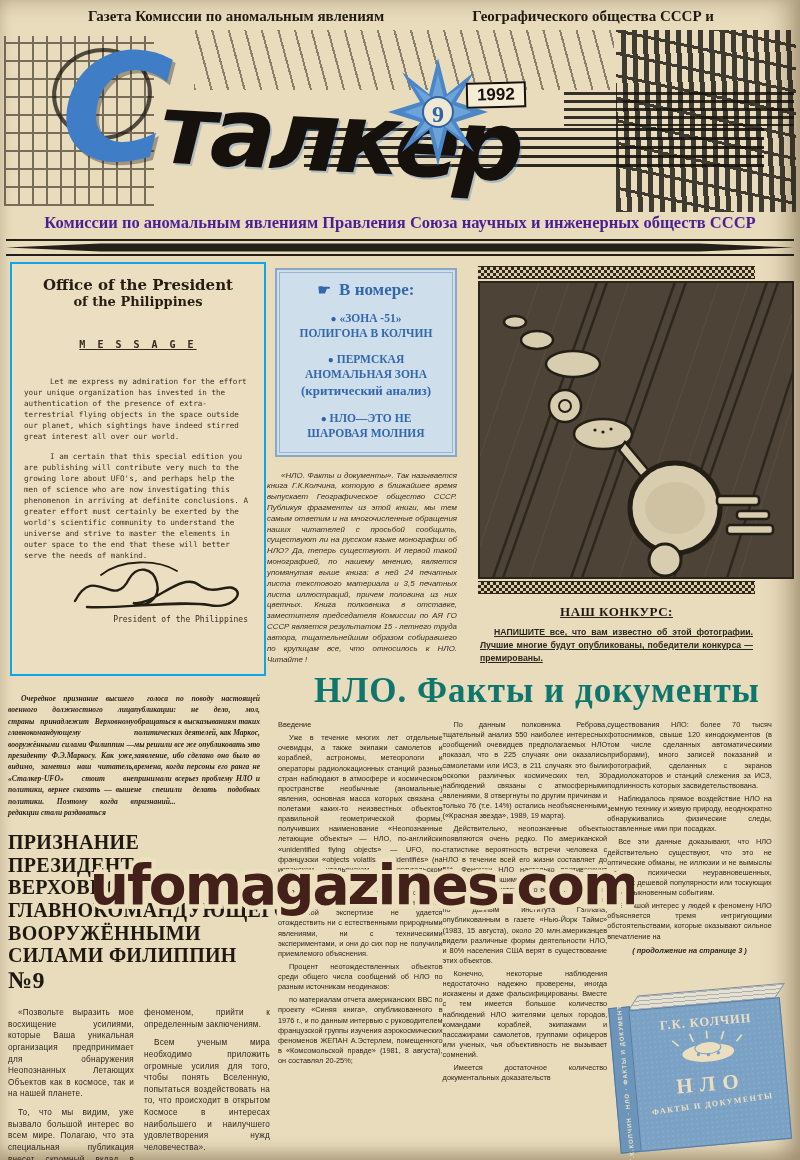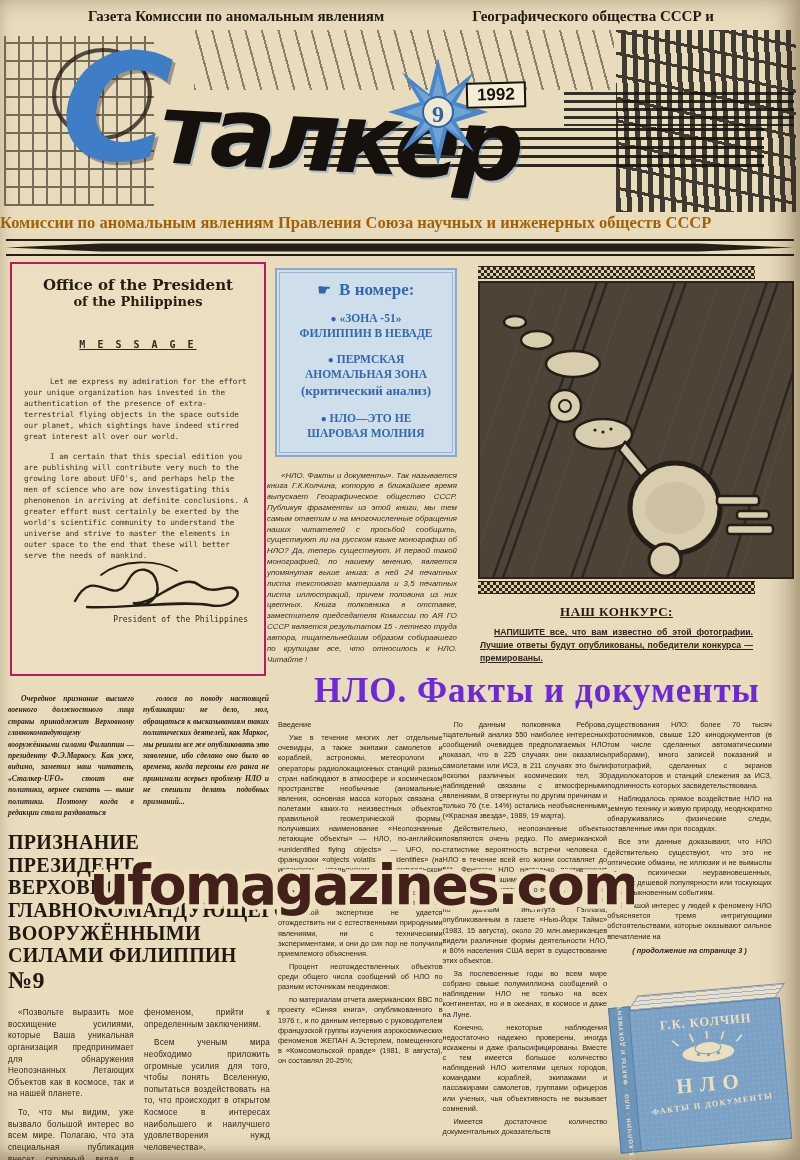--- a/index.html
+++ b/index.html
@@ -27,27 +27,27 @@
           background:repeating-linear-gradient(180deg,#16120d 0 3px,transparent 3px 8px);}
   .logo{position:absolute;left:56px;top:8px;transform:rotate(3deg);white-space:nowrap;
         font-family:"DejaVu Sans",sans-serif;font-style:italic;font-weight:bold;line-height:158px;}
   .logo .c{font-size:150px;color:#3f7ec6;letter-spacing:-10px;text-shadow:3px 3px 0 rgba(23,18,13,.35);}
   .logo .mid{font-size:97px;color:#16110c;letter-spacing:-6px;text-shadow:2px 2px 0 rgba(63,126,198,.35);}
   .star{position:absolute;left:382px;top:26px;width:104px;height:112px;}
   .issue-num{position:absolute;left:382px;top:26px;width:104px;height:112px;display:flex;align-items:center;justify-content:center;
              font-family:"Liberation Serif",serif;font-weight:bold;font-size:24px;color:#2e63a8;padding-top:2px;}
   .yearbox{position:absolute;left:462px;top:52px;background:#f4ecd4;border:2px solid #15110c;padding:1px 9px;
            font-family:"Liberation Sans",sans-serif;font-weight:bold;font-size:17px;color:#15110c;transform:rotate(-1.5deg);}
-  .subtitle{position:absolute;left:0;right:0;top:213px;
-            font-family:"Liberation Serif",serif;font-weight:bold;font-size:16.5px;color:#a16207;}
+  .subtitle{position:absolute;left:0;right:0;top:213px;text-align:center;
+            font-family:"Liberation Serif",serif;font-weight:bold;font-size:16.5px;color:#4c1d95;}
   .rule-wrap{position:absolute;left:6px;right:6px;top:237px;}
   .rule-thin{height:2px;background:#241f17;margin:2px 0;}
   .rule-lens{height:9px;background:#241f17;clip-path:polygon(0 50%,12% 6%,88% 6%,100% 50%,88% 94%,12% 94%);}
   
-  .letter{position:absolute;left:10px;top:262px;width:256px;height:414px;border:2px solid #be185d;
+  .letter{position:absolute;left:10px;top:262px;width:256px;height:414px;border:2px solid #0ea5e9;
           background:#ecdfc1;padding:12px 12px 8px;box-sizing:border-box;}
   .bl1{font-family:"DejaVu Serif",serif;font-weight:bold;font-size:15px;text-align:center;color:#241d14;}
   .bl2{font-family:"DejaVu Serif",serif;font-weight:bold;font-size:13px;text-align:center;color:#241d14;}
   .msg-head{margin-top:30px;text-align:center;font-family:"DejaVu Sans Mono",monospace;font-weight:bold;
             font-size:10px;letter-spacing:3px;text-decoration:underline;color:#33291f;}
   .letter p{font-family:"DejaVu Sans Mono",monospace;font-size:7.6px;line-height:1.45;color:#3a3026;
             text-indent:26px;margin:9px 0 0;}
   .letter p.first{margin-top:26px;}
   .sigblock{position:relative;height:52px;margin-top:2px;}
   .sig-svg{position:absolute;right:6px;top:-6px;}
@@ -69,33 +69,33 @@
   .checker{height:11px;border-top:1px solid #2c2419;border-bottom:1px solid #2c2419;
            background:repeating-conic-gradient(#31281b 0% 25%,#d9cca8 0% 50%);background-size:6px 6px;}
   .photo{display:block;margin-top:2px;border:1px solid #2c2419;}
   .checker.bot{margin-top:2px;}
   .contest-title{margin-top:10px;text-align:center;font-family:"Liberation Serif",serif;font-weight:bold;
                  font-size:13px;letter-spacing:.5px;color:#201a13;}
   .contest-body{margin-top:6px;font-size:8.7px;font-weight:bold;line-height:1.5;text-align:justify;
                 color:#2e261d;text-indent:14px;padding:0 2px;}
   
   .phil{position:absolute;left:8px;top:693px;width:262px;}
-  .phil-intro{display:flex;gap:9px;}
+  .phil-intro{display:flex;}
   .phil-intro .icol{width:126px;font-family:"Liberation Serif",serif;font-style:italic;font-weight:bold;
                     font-size:7.6px;line-height:1.5;text-align:justify;color:#2c241a;text-indent:13px;}
   .phil-head{margin-top:13px;text-align:left;font-family:"Liberation Serif",serif;font-weight:bold;
              font-size:20px;line-height:1.13;color:#1f1912;letter-spacing:.3px;}
   .phil-head .no9{font-size:24px;}
   .phil-quote{display:flex;gap:10px;margin-top:13px;}
   .phil-quote .qcol{width:126px;font-size:8.2px;line-height:1.42;text-align:justify;color:#2e261d;letter-spacing:.2px;}
   .phil-quote p{margin:0 0 7px;text-indent:10px;}
   
   .ufo{position:absolute;left:278px;top:671px;width:518px;}
   .ufo-head{text-align:center;font-family:"Liberation Serif",serif;font-weight:bold;font-size:35px;
-            color:#6d28d9;letter-spacing:1px;}
+            color:#0f766e;letter-spacing:1px;}
   .ufo-cols{display:flex;margin-top:9px;}
   .ufo-col{width:164.6px;}
   .ufo-col p{font-size:7.35px;line-height:1.38;text-align:justify;color:#2c241b;margin:0 0 3px;text-indent:11px;}
   .ufo-label{font-size:7.6px;color:#2c241b;margin:0 0 7px;}
   .noindent{text-indent:0 !important;}
   .continuation{font-size:7.4px;font-style:italic;font-weight:bold;text-align:center;color:#2c241b;margin-top:4px;}
   
   .book{position:absolute;left:612px;top:988px;width:186px;height:168px;transform:rotate(-5deg);}
   .book-pages{position:absolute;left:26px;top:2px;width:146px;height:15px;background:#e6e0cf;
               transform:skewX(-38deg);border:1px solid #7f8c9b;
@@ -162,21 +162,21 @@
     </div>
     <div class="signoff">President of the Philippines</div>
   </div>
 
   <div class="midcol">
     <div class="toc-box">
       <div class="toc-title"><span class="toc-hand">☛</span><span>В номере:</span></div>
       <div class="toc-item">
         <span class="toc-bullet">●</span>
         <span>«ЗОНА -51»</span><br>
-        <span>ФИЛИППИН В НЕВАДЕ</span>
+        <span>ПОЛИГОНА В КОЛЧИН</span>
       </div>
       <div class="toc-item">
         <span class="toc-bullet">●</span>
         <span>ПЕРМСКАЯ</span><br>
         <span>АНОМАЛЬНАЯ ЗОНА</span>
         <div class="toc-note">(критический анализ)</div>
       </div>
       <div class="toc-item">
         <span class="toc-bullet">●</span>
         <span>НЛО—ЭТО НЕ</span><br>
@@ -225,21 +225,21 @@
       <ellipse cx="196" cy="226" rx="30" ry="26" fill="#cabd9d" opacity="0.7"></ellipse>
       <g fill="#241f16">
           <circle cx="116" cy="148" r="1.6"></circle>
           <circle cx="124" cy="150" r="1.6"></circle>
           <circle cx="132" cy="147" r="1.6"></circle>
         </g>
       <rect width="314" height="296" fill="none" stroke="#2c2419" stroke-width="2"></rect>
     </svg>
     <div class="checker bot"></div>
     <div class="contest-title">НАШ КОНКУРС:</div>
-    <div class="contest-body">НАПИШИТЕ все, что вам известно об этой фотографии. Лучшие ответы будут опубликованы, победители конкурса — премированы.</div>
+    <div class="contest-body">НАПИШИТЕ все, что вам известно об этой фотографии. Лучшие многие будут опубликованы, победители конкурса — премированы.</div>
   </div>
 
   <div class="phil">
     <div class="phil-intro">
       <div class="icol">Очередное признание высшего военного должностного лица страны принадлежит Верховному главнокомандующему вооружёнными силами Филиппин — президенту Ф.Э.Маркосу. Как уже, видимо, заметил наш читатель, «Сталкер-UFO» стоит вне политики, вернее сказать — выше политики. Поэтому когда в редакции стали раздаваться</div>
       <div class="icol">голоса по поводу настоящей публикации: не дело, мол, обращаться к высказываниям таких политических деятелей, как Маркос, мы решили все же опубликовать это заявление, ибо сделано оно было во времена, когда персоны его ранга не принимали всерьез проблему НЛО и не спешили делать подобных признаний...</div>
     </div>
     <div class="phil-head">
       <div>ПРИЗНАНИЕ ПРЕЗИДЕНТА-</div>
       <div>ВЕРХОВНОГО</div>
@@ -267,21 +267,20 @@
       <div class="ufo-col">
         <p class="ufo-label noindent">Введение</p>
         <p>Уже в течение многих лет отдельные очевидцы, а также экипажи самолетов и кораблей, астрономы, метеорологи и операторы радиолокационных станций разных стран наблюдают в атмосфере и космическом пространстве необычные (аномальные) явления, основная масса которых связана с полетами каких-то неизвестных объектов правильной геометрической формы, получивших наименование «Неопознанные летающие объекты» — НЛО, по-английски «unidentified flying objects» — UFO, по-французски «objects volatils non identifiés» (на испанском, итальянском и португальском языках).</p>
         <p>При этом оказывается, что в целом ряде случаев наблюдаемые объекты при самой тщательной экспертизе не удается отождествить ни с естественными природными явлениями, ни с техническими экспериментами, и они до сих пор не получили приемлемого объяснения.</p>
         <p>Процент неотождествленных объектов среди общего числа сообщений об НЛО по разным источникам неодинаков:</p>
         <p>по материалам отчета американских ВВС по проекту «Синяя книга», опубликованного в 1976 г., и по данным интервью с руководителем французской группы изучения аэрокосмических феноменов ЖЕПАН А.Эстерлем, помещенного в «Комсомольской правде» (1981, 8 августа), он составлял 20-25%;</p>
       </div>
       <div class="ufo-col">
         <p>По данным полковника Реброва, тщательный анализ 550 наиболее интересных сообщений очевидцев предполагаемых НЛО показал, что в 225 случаях они оказались самолетами или ИСЗ, в 211 случаях это были осколки различных космических тел, 30 наблюдений связаны с атмосферными явлениями, 8 отвергнуты по другим причинам и только 76 (т.е. 14%) остались необъясненными («Красная звезда», 1989, 19 марта).</p>
         <p>Действительно, неопознанные объекты появляются очень редко. По американской статистике вероятность встречи человека с НЛО в течение всей его жизни составляет до 5%. Феномен НЛО настолько противоречит всем установившимся представлениям, что многие отказываются в это верить. Тем более, что наблюдения НЛО все же ограничены, хотя, по данным института Гэллапа, опубликованным в газете «Нью-Йорк Таймс» (1983, 15 августа), около 20 млн.американцев видели различные формы деятельности НЛО, и 80% населения США верят в существование этих объектов.</p>
-        <p>За послевоенные годы во всем мире собрано свыше полумиллиона сообщений о наблюдении НЛО не только на всех континентах, но и в океанах, в космосе и даже на Луне.</p>
         <p>Конечно, некоторые наблюдения недостаточно надежно проверены, иногда искажены и даже фальсифицированы. Вместе с тем имеется большое количество наблюдений НЛО жителями целых городов, командами кораблей, экипажами и пассажирами самолетов, группами офицеров или ученых, чья объективность не вызывает сомнений.</p>
         <p>Имеется достаточное количество документальных доказательств</p>
       </div>
       <div class="ufo-col">
         <p class="noindent">существования НЛО: более 70 тысяч фотоснимков, свыше 120 кинодокументов (в том числе сделанных автоматическими приборами), много записей показаний и фотографий, сделанных с экранов радиолокаторов и станций слежения за ИСЗ, подлинность которых засвидетельствована.</p>
         <p>Наблюдалось прямое воздействие НЛО на земную технику и живую природу, неоднократно обнаруживались физические следы, оставленные ими при посадках.</p>
         <p>Все эти данные доказывают, что НЛО действительно существуют, что это не оптические обманы, не иллюзии и не вымыслы людей, психически неуравновешенных, ищущих дешевой популярности или тоскующих по необыкновенным событиям.</p>
         <p>Большой интерес у людей к феномену НЛО объясняется тремя интригующими обстоятельствами, которые оказывают сильное впечатление на</p>
         <div class="continuation">( продолжение на странице 3 )</div>
       </div>

